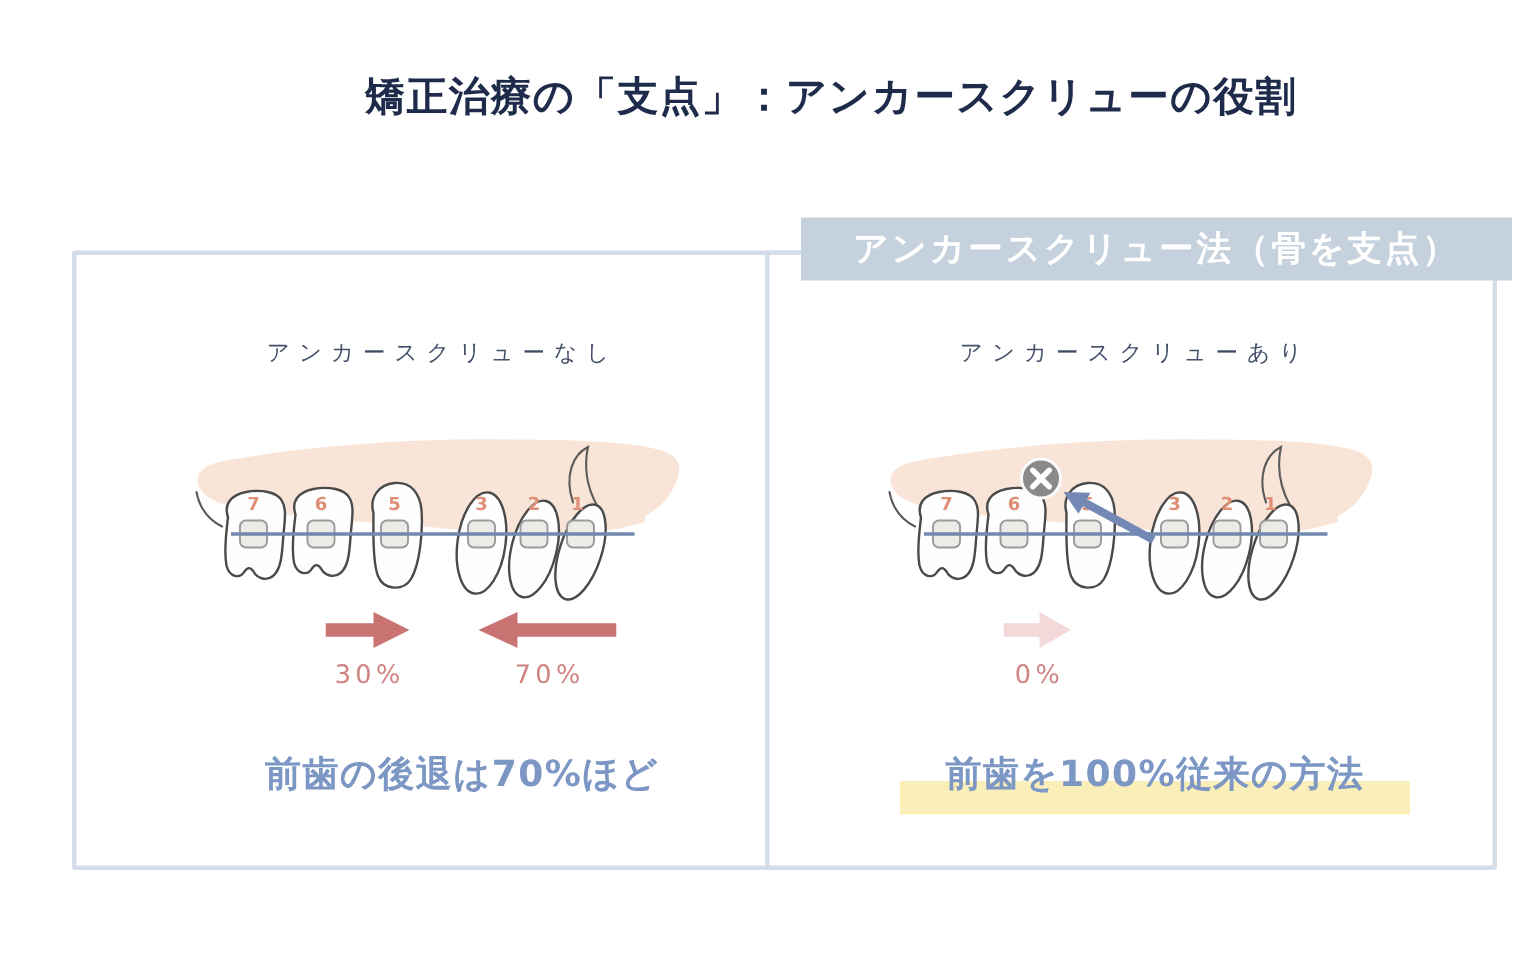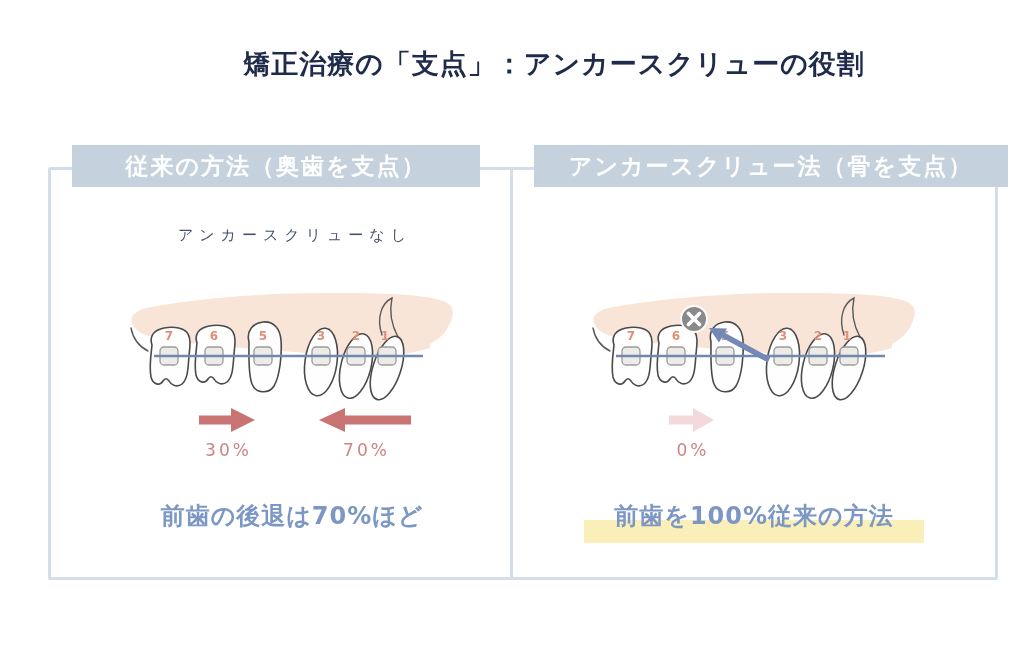--- a/index.html
+++ b/index.html
@@ -35,36 +35,35 @@
   .thinline{fill:none;stroke:#5a5a5a;stroke-width:1.4;stroke-linecap:round;}
   .bracket{fill:#eceae6;stroke:#969696;stroke-width:1.3;opacity:0.95;}
   .wire{stroke:#7189ae;stroke-width:2.4;}
   .tooth-num{fill:#de8f75;font-size:12px;font-weight:bold;text-anchor:middle;
     font-family:"DejaVu Sans","Liberation Sans",sans-serif;}
   .force-group{position:absolute;display:flex;flex-direction:column;align-items:center;gap:8px;}
   .pct{font-size:17px;letter-spacing:3px;text-indent:3px;color:#cf8484;}
   .arrow-solid{fill:#c97373;}
   .arrow-faded{fill:#f3d9d9;}
   .statement{
-    position:absolute;top:330px;left:0;width:100%;text-align:center;
+    position:absolute;top:330px;left:16px;width:100%;text-align:center;
     font-size:24px;font-weight:bold;color:#7c97c4;letter-spacing:1px;
   }
   .highlight{
     background:linear-gradient(to bottom, transparent 45%, #faeeb9 45%);
     padding:0 30px 13px 30px;
   }
 </style>
 </head>
 <body>
 
 <div class="page">
 
   <h1 class="title">矯正治療の「支点」：アンカースクリューの役割</h1>
 
-  <div class="panel-header" id="header-left">従来の方法（奥歯を支点）</div>
   <div class="panel-header" id="header-right">アンカースクリュー法（骨を支点）</div>
 
   <div class="panel" id="panel-left">
     <div class="subtitle">アンカースクリューなし</div>
 
     <svg class="teeth" width="340" height="125" viewBox="0 0 340 125">
       <path class="gum" d="M 14,46 C 6,36 12,28 30,25 C 80,16 150,10 220,11 C 268,11 306,13 322,19 C 333,23 334,31 329,41 C 325,51 318,57 309,62 L 309,66 C 272,77 232,77 202,73 C 152,67 102,66 62,60 C 38,57 20,54 14,46 Z"></path>
       <path class="thinline" d="M 10,46 Q 13,62 27,69"></path>
       <path class="thinline" d="M 261,53 C 255,35 261,21 271,16 C 268,30 271,44 277,55"></path>
       <path class="tooth" d="M 31,63 C 28,54 33,48 43,46 C 53,44 64,46 67,52 C 70,57 69,64 68,74 C 67,86 67,97 61,102 C 56,106 50,103 48,99 C 46,96 44,96 42,99 C 39,104 32,103 30,95 C 28,85 30,72 31,63 Z"></path>
@@ -85,37 +84,38 @@
       <g>
         <text class="tooth-num" x="48" y="58">7</text>
         <text class="tooth-num" x="93" y="58">6</text>
         <text class="tooth-num" x="142" y="58">5</text>
         <text class="tooth-num" x="200" y="58">3</text>
         <text class="tooth-num" x="235" y="58">2</text>
         <text class="tooth-num" x="264" y="58">1</text>
       </g>
     </svg>
 
-    <div class="force-group" style="left:148px;top:238px;">
+    <div class="force-group" style="left:166px;top:238px;">
       <svg width="56" height="24" viewBox="0 0 56 24">
         <polygon class="arrow-solid" points="0,7.5 32,7.5 32,0 56,12 32,24 32,16.5 0,16.5"></polygon>
       </svg>
       <div class="pct">30%</div>
     </div>
     <div class="force-group" style="left:268px;top:238px;">
       <svg width="92" height="24" viewBox="0 0 92 24">
         <polygon class="arrow-solid" points="92,7.5 26,7.5 26,0 0,12 26,24 26,16.5 92,16.5"></polygon>
       </svg>
       <div class="pct">70%</div>
     </div>
 
     <div class="statement">前歯の後退は70%ほど</div>
   </div>
 
   <div class="panel" id="panel-right">
+    <div class="subtitle">アンカースクリューあり</div>
 
     <svg class="teeth" width="340" height="125" viewBox="0 0 340 125">
       <path class="gum" d="M 14,46 C 6,36 12,28 30,25 C 80,16 150,10 220,11 C 268,11 306,13 322,19 C 333,23 334,31 329,41 C 325,51 318,57 309,62 L 309,66 C 272,77 232,77 202,73 C 152,67 102,66 62,60 C 38,57 20,54 14,46 Z"></path>
       <path class="thinline" d="M 10,46 Q 13,62 27,69"></path>
       <path class="thinline" d="M 261,53 C 255,35 261,21 271,16 C 268,30 271,44 277,55"></path>
       <path class="tooth" d="M 31,63 C 28,54 33,48 43,46 C 53,44 64,46 67,52 C 70,57 69,64 68,74 C 67,86 67,97 61,102 C 56,106 50,103 48,99 C 46,96 44,96 42,99 C 39,104 32,103 30,95 C 28,85 30,72 31,63 Z"></path>
       <path class="tooth" d="M 76,61 C 73,52 78,46 88,44 C 98,42 109,44 112,50 C 115,55 114,62 113,72 C 112,84 112,95 106,100 C 101,104 95,101 93,97 C 91,94 89,94 87,97 C 84,102 77,101 75,93 C 73,83 75,70 76,61 Z"></path>
       <path class="tooth" d="M 128,60 C 125,49 132,41 142,40 C 153,39 159,47 160,58 C 161,72 159,94 153,104 C 148,112 135,112 131,102 C 127,92 128,71 128,60 Z"></path>
       <ellipse class="tooth" cx="200" cy="80" rx="16" ry="34" transform="rotate(8 200 80)"></ellipse>
       <ellipse class="tooth" cx="235" cy="84" rx="15" ry="33" transform="rotate(14 235 84)"></ellipse>

